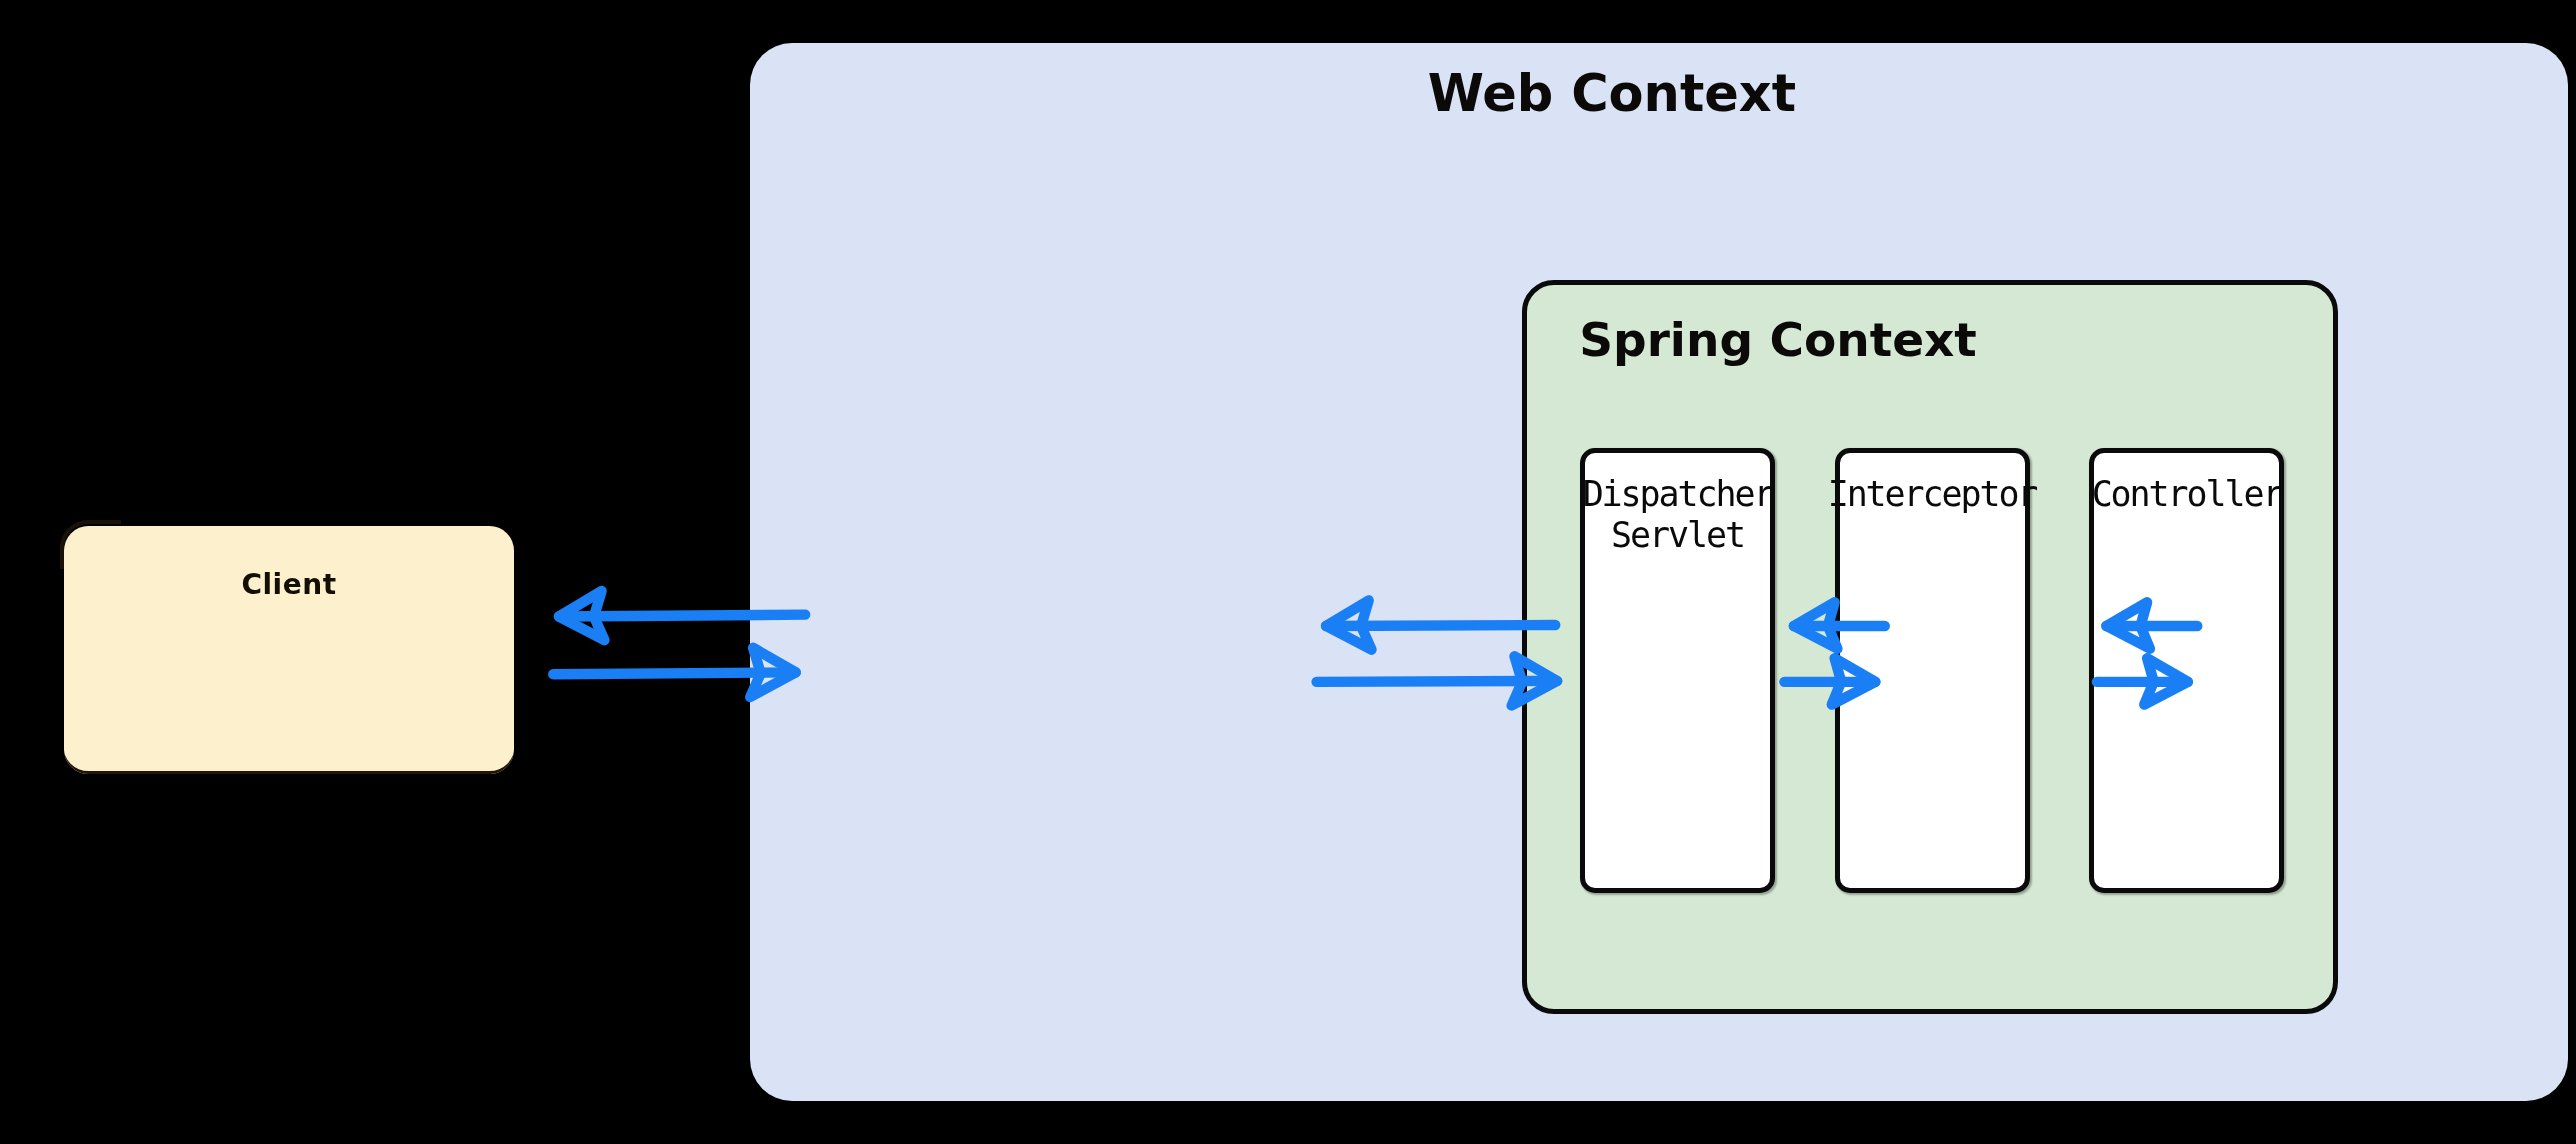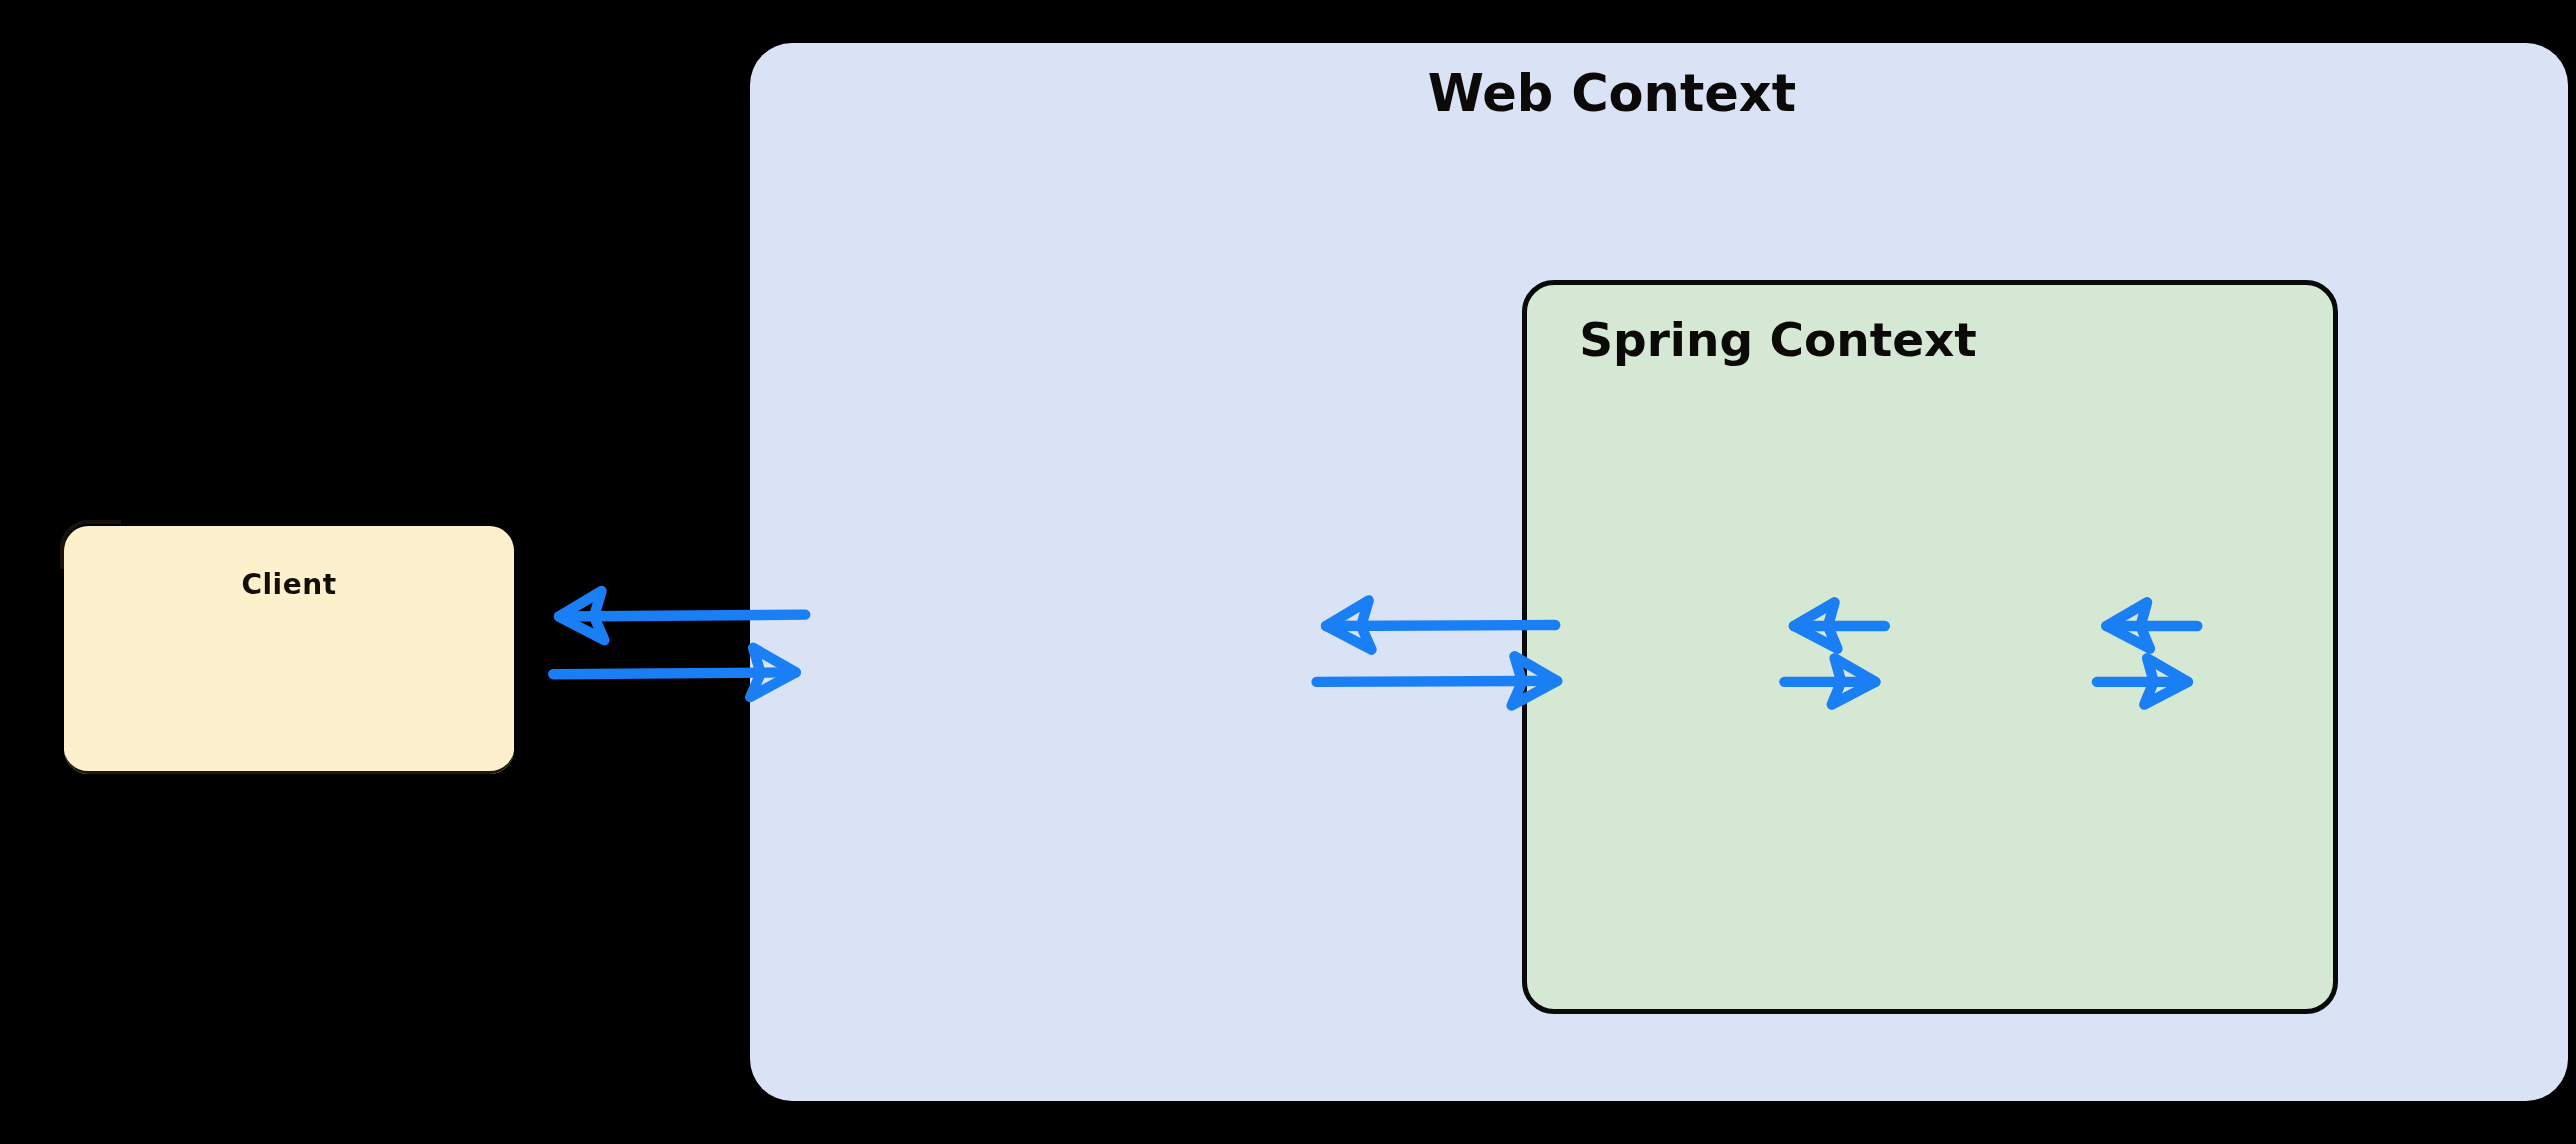--- a/index.html
+++ b/index.html
@@ -100,20 +100,32 @@
 </head>
 <body>
 
 <div id="canvas">
 
   <div class="box webctx-box">
     <div class="webctx-title">Web Context</div>
 
     <div class="box spring-box" style="left:772px;top:237px;">
       <div class="spring-title">Spring Context</div>
+      <div class="spring-cols">
+        <div class="spring-col">
+          <span class="col-label">Dispatcher
+Servlet</span>
+        </div>
+        <div class="spring-col">
+          <span class="col-label">Interceptor</span>
+        </div>
+        <div class="spring-col">
+          <span class="col-label">Controller</span>
+        </div>
+      </div>
     </div>
 
   </div>
 
   <div class="box client-box">
     <div class="client-label">Client</div>
   </div>
 
   <svg class="arrow-svg" style="left:0;top:0;width:2576px;height:1144px;" viewBox="0 0 2720 1208" width="2576" height="1144">
     <g fill="none" stroke="#1a7ff5" stroke-width="11" stroke-linecap="round" stroke-linejoin="round">

